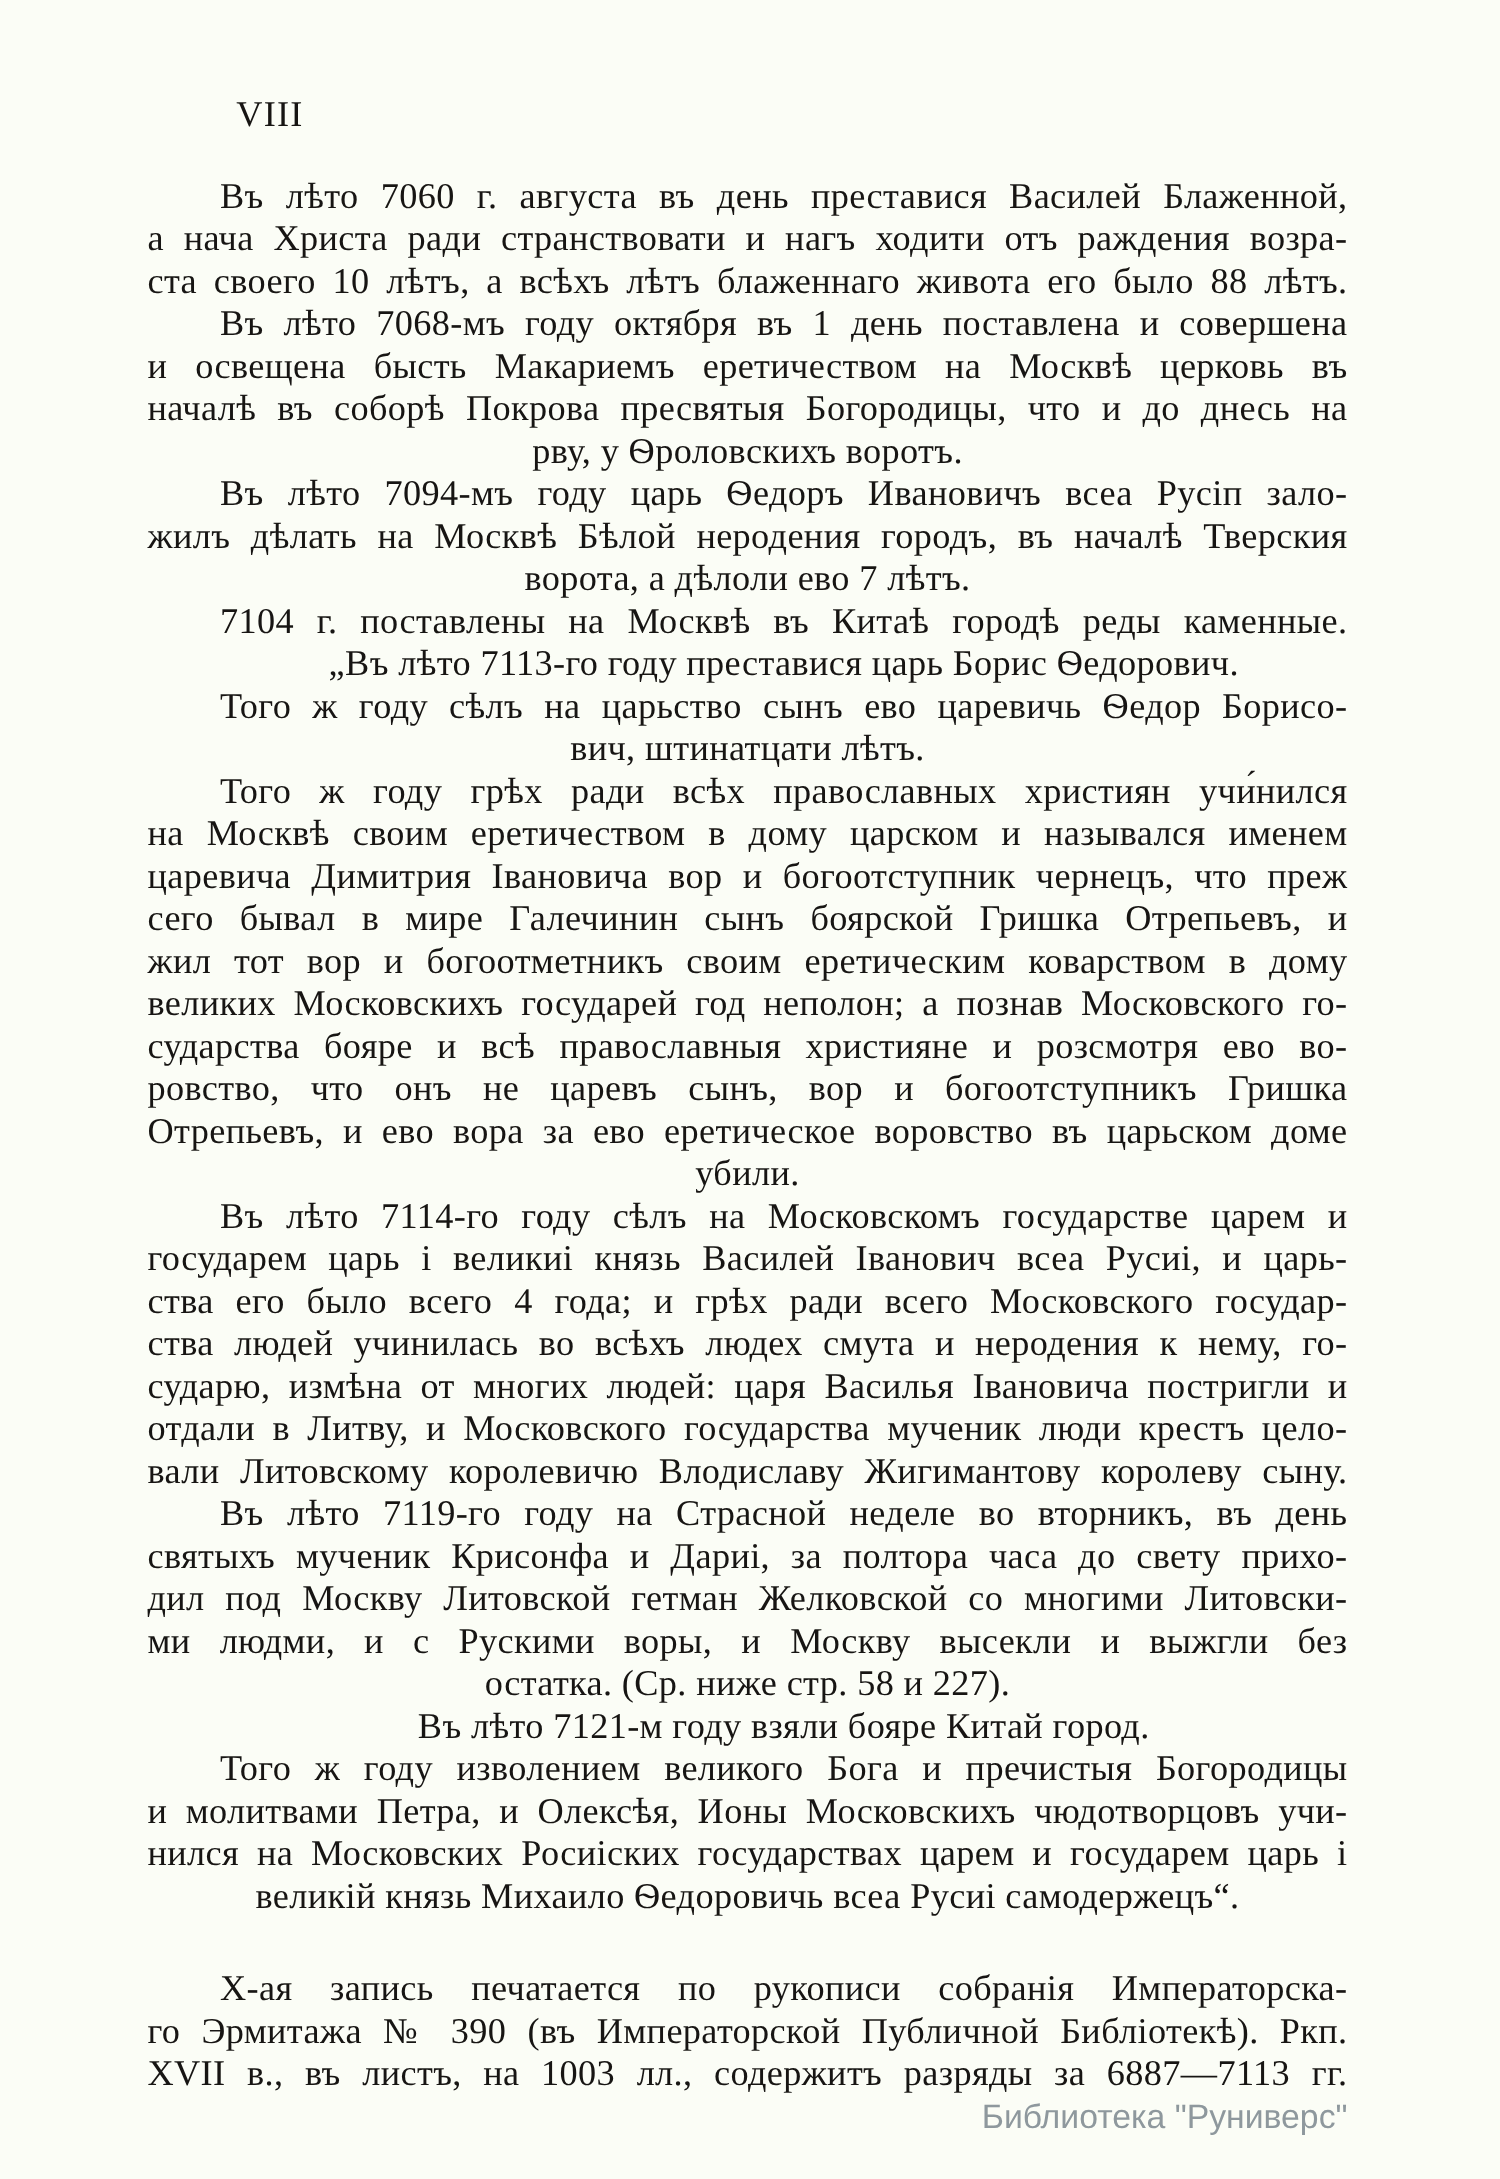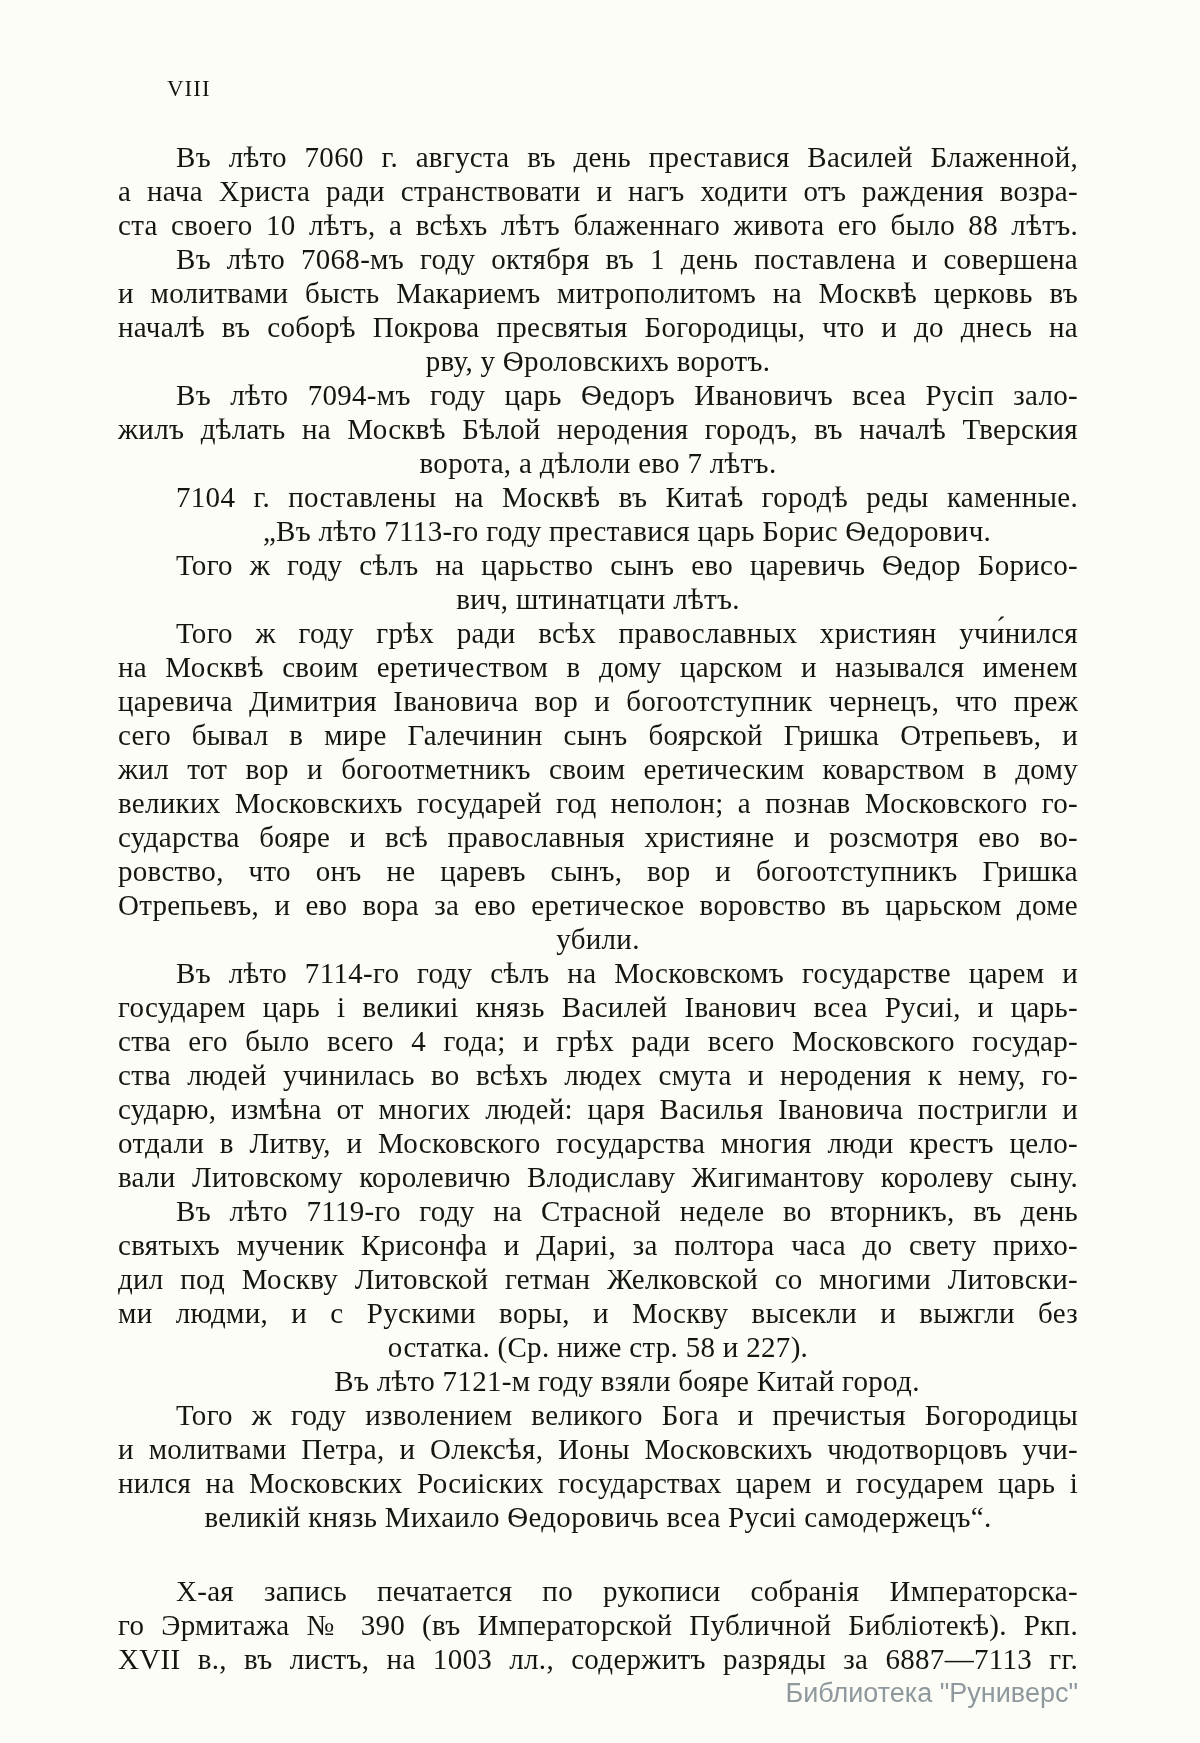--- a/index.html
+++ b/index.html
@@ -10,23 +10,23 @@
     width: 1200px;
     height: 1743px;
     background: #fbfdf6;
     position: relative;
     overflow: hidden;
     font-family: "Liberation Serif", serif;
     color: #171513;
   }
   .page-number {
     position: absolute;
-    left: 167px;
+    left: 189px;
     top: 76px;
-    font-size: 23px;
+    font-size: 29px;
     letter-spacing: 1px;
     font-family: "Liberation Serif", serif;
   }
   .page-text {
     position: absolute;
     left: 118px;
     top: 140px;
     width: 960px;
     font-size: 29px;
     line-height: 34px;
@@ -63,21 +63,21 @@
   <div class="page-number">VIII</div>
 
   <div class="page-text">
       <div class="para">
         <div class="line j ind">Въ лѣто 7060 г. августа въ день преставися Василей Блаженной,</div>
         <div class="line j">а нача Христа ради странствовати и нагъ ходити отъ раждения возра-</div>
         <div class="line j">ста своего 10 лѣтъ, а всѣхъ лѣтъ блаженнаго живота его было 88 лѣтъ.</div>
       </div>
       <div class="para">
         <div class="line j ind">Въ лѣто 7068-мъ году октября въ 1 день поставлена и совершена</div>
-        <div class="line j">и молитвами бысть Макариемъ митрополитомъ на Москвѣ церковь въ</div>
+        <div class="line j">и освещена бысть Макариемъ еретичеством на Москвѣ церковь въ</div>
         <div class="line j">началѣ въ соборѣ Покрова пресвятыя Богородицы, что и до днесь на</div>
         <div class="line">рву, у Ѳроловскихъ воротъ.</div>
       </div>
       <div class="para">
         <div class="line j ind">Въ лѣто 7094-мъ году царь Ѳедоръ Ивановичъ всеа Русіп зало-</div>
         <div class="line j">жилъ дѣлать на Москвѣ Бѣлой неродения городъ, въ началѣ Тверския</div>
         <div class="line">ворота, а дѣлоли ево 7 лѣтъ.</div>
       </div>
       <div class="para">
         <div class="line j ind">7104 г. поставлены на Москвѣ въ Китаѣ городѣ реды каменные.</div>
@@ -100,21 +100,21 @@
         <div class="line j">ровство, что онъ не царевъ сынъ, вор и богоотступникъ Гришка</div>
         <div class="line j">Отрепьевъ, и ево вора за ево еретическое воровство въ царьском доме</div>
         <div class="line">убили.</div>
       </div>
       <div class="para">
         <div class="line j ind">Въ лѣто 7114-го году сѣлъ на Московскомъ государстве царем и</div>
         <div class="line j">государем царь і великиі князь Василей Іванович всеа Русиі, и царь-</div>
         <div class="line j">ства его было всего 4 года; и грѣх ради всего Московского государ-</div>
         <div class="line j">ства людей учинилась во всѣхъ людех смута и неродения к нему, го-</div>
         <div class="line j">сударю, измѣна от многих людей: царя Василья Івановича постригли и</div>
-        <div class="line j">отдали в Литву, и Московского государства многия люди крестъ цело-</div>
+        <div class="line j">отдали в Литву, и Московского государства мученик люди крестъ цело-</div>
         <div class="line j">вали Литовскому королевичю Влодиславу Жигимантову королеву сыну.</div>
       </div>
       <div class="para">
         <div class="line j ind">Въ лѣто 7119-го году на Страсной неделе во вторникъ, въ день</div>
         <div class="line j">святыхъ мученик Крисонфа и Дариі, за полтора часа до свету прихо-</div>
         <div class="line j">дил под Москву Литовской гетман Желковской со многими Литовски-</div>
         <div class="line j">ми людми, и с Рускими воры, и Москву высекли и выжгли без</div>
         <div class="line">остатка. (Ср. ниже стр. 58 и 227).</div>
       </div>
       <div class="para">

